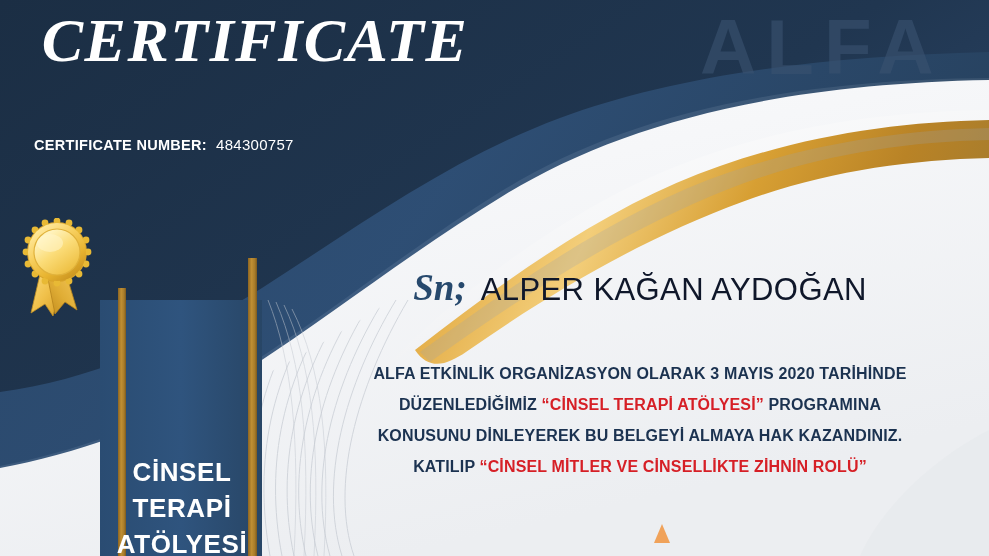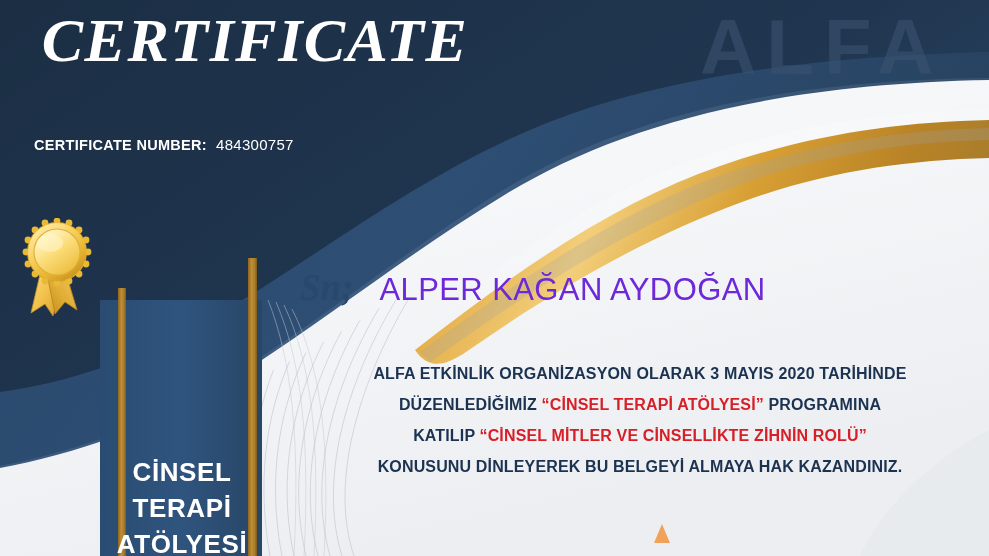--- a/index.html
+++ b/index.html
@@ -85,37 +85,37 @@
 
   
   .recipient-row {
     position: absolute;
     left: 300px;
     top: 266px;
     width: 680px;
     z-index: 20;
     display: flex;
     align-items: baseline;
-    justify-content: flex-start;
-    gap: 26px;
+    justify-content: center;
+    gap: 14px;
     white-space: nowrap;
   }
   .recipient-salutation {
     font-family: "Liberation Serif", serif;
     font-style: italic;
     font-weight: 700;
     font-size: 37px;
     color: #27496d;
   }
   .recipient-name {
     font-family: "Liberation Sans", sans-serif;
     font-weight: 400;
     font-size: 31px;
     letter-spacing: 0.4px;
-    color: #6d28d9;
+    color: #0f172a;
   }
 
   
   .body-block {
     position: absolute;
     left: 300px;
     top: 366px;
     width: 680px;
     z-index: 20;
     text-align: center;
@@ -380,24 +380,24 @@
   </div>
 
   <div class="body-block">
     <div class="body-line">
       <span>ALFA ETKİNLİK ORGANİZASYON OLARAK 3 MAYIS 2020 TARİHİNDE</span>
     </div>
     <div class="body-line">
       <span>DÜZENLEDİĞİMİZ </span><span class="hl">“CİNSEL TERAPİ ATÖLYESİ”</span><span> PROGRAMINA</span>
     </div>
     <div class="body-line">
-      <span>KATILIP  </span><span class="hl">“CİNSEL MİTLER VE CİNSELLİKTE ZİHNİN ROLÜ”</span>
+      <span>KONUSUNU DİNLEYEREK BU BELGEYİ ALMAYA HAK KAZANDINIZ.</span>
     </div>
     <div class="body-line">
-      <span>KONUSUNU DİNLEYEREK BU BELGEYİ ALMAYA HAK KAZANDINIZ.</span>
+      <span>KATILIP  </span><span class="hl">“CİNSEL MİTLER VE CİNSELLİKTE ZİHNİN ROLÜ”</span>
     </div>
   </div>
 
   <div class="banner-text">
     <div class="banner-line">CİNSEL</div>
     <div class="banner-line">TERAPİ</div>
     <div class="banner-line">ATÖLYESİ</div>
   </div>
 
 </div>

